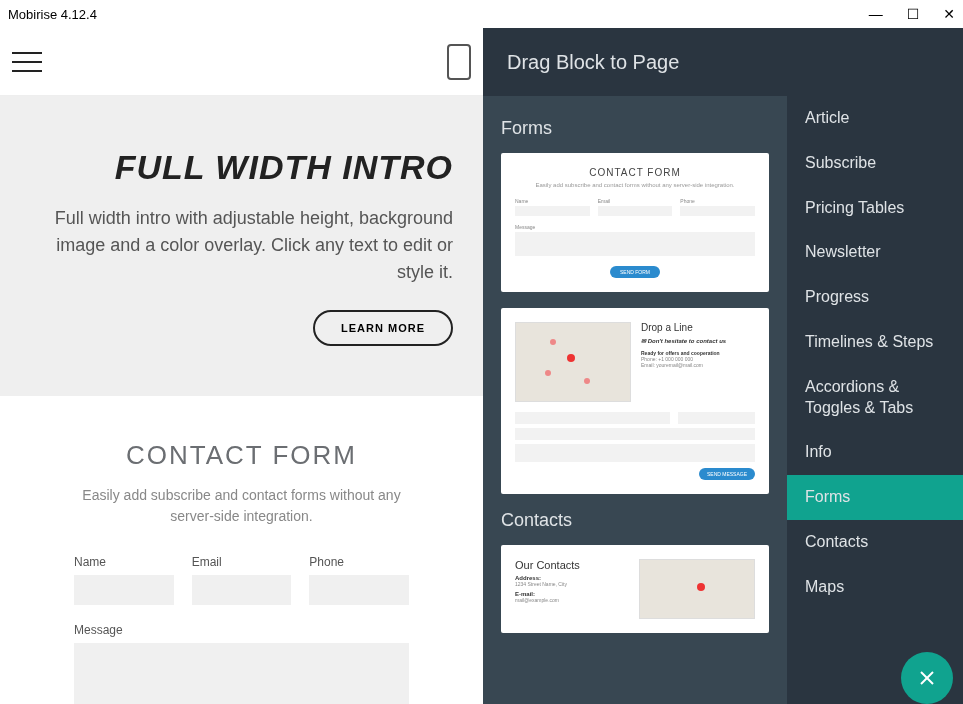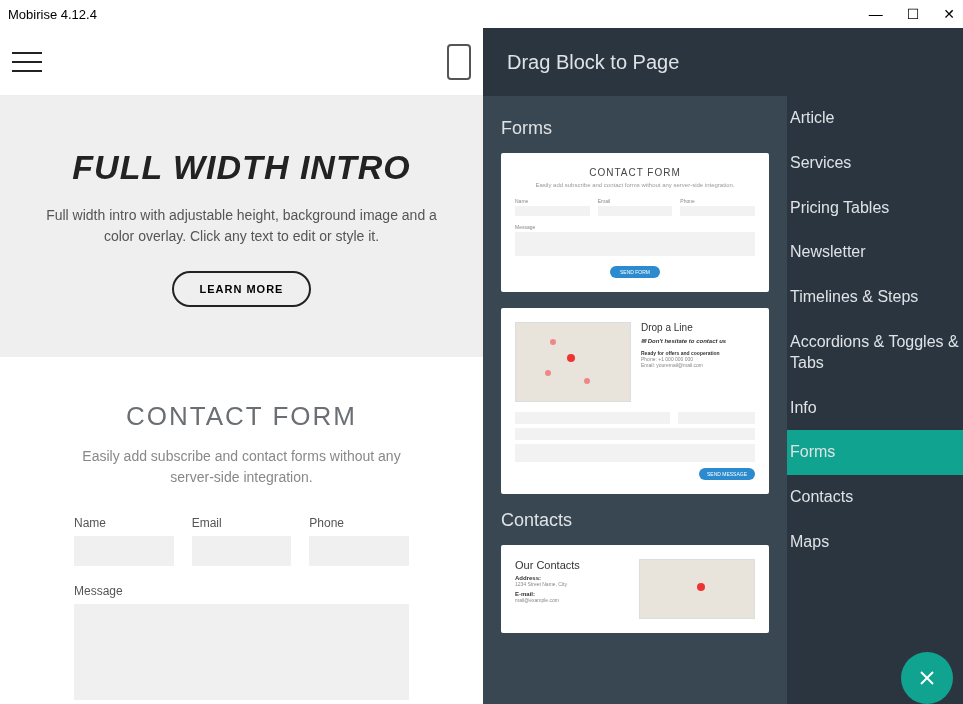--- a/index.html
+++ b/index.html
@@ -8,23 +8,23 @@
 .titlebar { height: 28px; display: flex; align-items: center; justify-content: space-between; padding: 0 8px; font-size: 13px; }
 .titlebar-controls { display: flex; gap: 24px; align-items: center; font-size: 14px; }
 .titlebar-controls span { cursor: pointer; }
 
 .main-area { position: absolute; top: 28px; left: 0; width: 483px; height: 676px; background: #fff; overflow: hidden; }
 .topbar { height: 68px; display: flex; align-items: center; padding: 0 12px; background: #fff; border-bottom: 1px solid #eee; }
 .hamburger { width: 30px; height: 20px; display: flex; flex-direction: column; justify-content: space-between; cursor: pointer; }
 .hamburger div { height: 2px; background: #222; }
 .device-icon { margin-left: auto; width: 24px; height: 36px; border: 2px solid #555; border-radius: 4px; position: relative; }
 
-.intro-block { background: #efefef; text-align: center; padding: 52px 30px 50px; }
+.intro-block { background: #efefef; text-align: right; padding: 52px 30px 50px; }
 .intro-title { font-size: 34px; font-weight: 900; font-style: italic; letter-spacing: 1px; color: #222; }
-.intro-sub { font-size: 14px; color: #555; margin-top: 18px; line-height: 1.5; }
+.intro-sub { font-size: 18px; color: #555; margin-top: 18px; line-height: 1.5; }
 .learn-btn { display: inline-block; margin-top: 24px; padding: 10px 26px; border: 2px solid #222; border-radius: 22px; font-size: 11px; font-weight: bold; letter-spacing: 1px; cursor: pointer; }
 
 .contact-block { padding: 44px 74px 30px; text-align: center; }
 .contact-title { font-size: 26px; letter-spacing: 2px; color: #6b6e72; font-weight: 400; }
 .contact-sub { font-size: 14px; color: #888; margin-top: 14px; line-height: 1.5; }
 .form-row { display: flex; gap: 18px; margin-top: 28px; text-align: left; }
 .form-col { flex: 1; }
 .form-label { font-size: 12px; color: #555; display: block; margin-bottom: 6px; }
 .form-input { width: 100%; height: 30px; background: #f0f0f0; border: none; }
 .form-msg { margin-top: 18px; text-align: left; }
@@ -54,21 +54,21 @@
 .thumb-right { flex: 1; }
 .thumb-dropline { font-size: 10px; margin-bottom: 4px; }
 .thumb-hesitate { font-size: 6px; font-style: italic; font-weight: bold; margin-bottom: 6px; }
 .thumb-ready { font-size: 5px; font-weight: bold; }
 .thumb-small { font-size: 5px; color: #888; }
 .thumb-btn2 { background: #2b8bce; color: #fff; font-size: 5px; padding: 3px 8px; border-radius: 8px; width: fit-content; margin-top: 6px; margin-left: auto; }
 .thumb-contacts-title { font-size: 11px; }
 .thumb-addr { font-size: 6px; font-weight: bold; margin-top: 4px; }
 
 .cat-list { position: absolute; top: 68px; left: 304px; width: 176px; height: 608px; background: #2a3540; overflow: hidden; }
-.cat-item { color: #dfe3e6; font-size: 16px; padding: 12px 3px; cursor: pointer; line-height: 1.3; }
+.cat-item { color: #dfe3e6; font-size: 16px; padding: 12px 18px; cursor: pointer; line-height: 1.3; }
 .cat-item.active { background: #10a38f; }
 
 .fab { position: absolute; bottom: 0; right: 10px; width: 52px; height: 52px; border-radius: 50%; background: #10a38f; display: flex; align-items: center; justify-content: center; cursor: pointer; }
 .fab svg { width: 20px; height: 20px; stroke: #fff; stroke-width: 2; fill: none; }
 
 .map-dot { position: absolute; width: 6px; height: 6px; border-radius: 50%; background: #e88; }
 </style>
 </head>
 <body>
 
@@ -197,23 +197,24 @@
           <div class="map-dot" style="top:40%;left:50%;background:#e33;width:8px;height:8px"></div>
         </div>
       </div>
     </div>
   </div>
 
   <div class="cat-list">
 
     <div id="cats">
         <div class="cat-item">Article</div>
-        <div class="cat-item">Services</div>
+        <div class="cat-item">Subscribe</div>
         <div class="cat-item">Pricing Tables</div>
         <div class="cat-item">Newsletter</div>
+        <div class="cat-item">Progress</div>
         <div class="cat-item">Timelines &amp; Steps</div>
         <div class="cat-item">Accordions &amp; Toggles &amp; Tabs</div>
         <div class="cat-item">Info</div>
         <div class="cat-item active">Forms</div>
         <div class="cat-item">Contacts</div>
         <div class="cat-item">Maps</div>
       </div>
   </div>
 
   <div class="fab">

